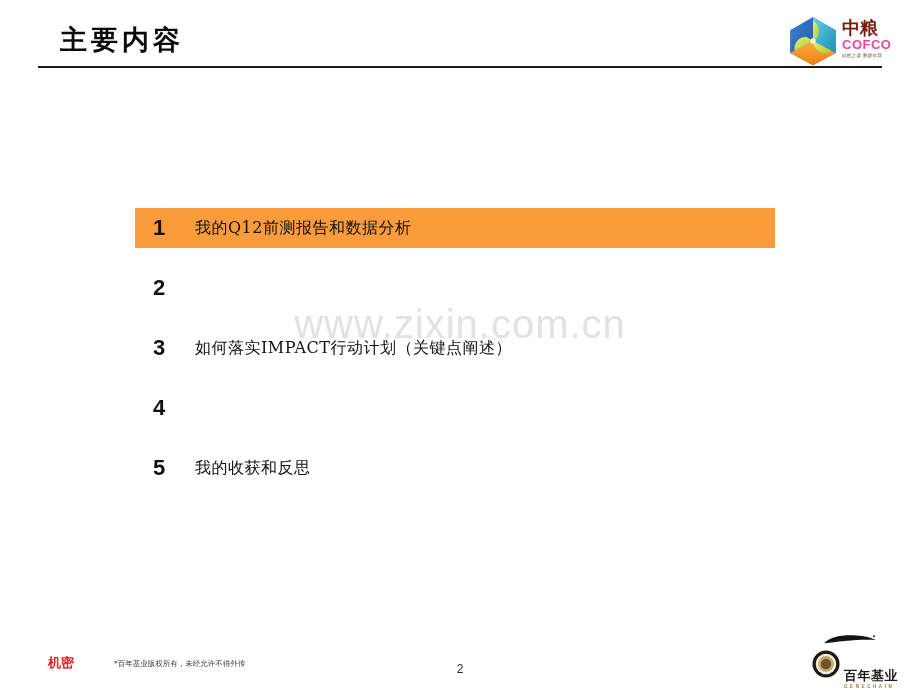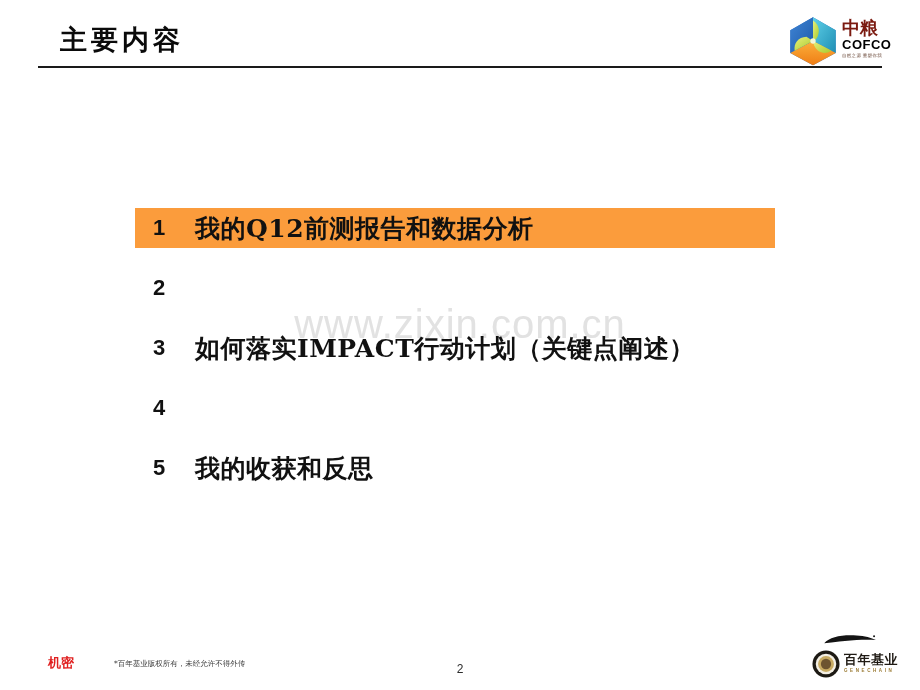--- a/index.html
+++ b/index.html
@@ -66,21 +66,21 @@
     font-size: 18px;
     font-weight: 700;
     color: #7b1a10;
     letter-spacing: 0px;
     line-height: 19px;
   }
   .cofco-en {
     font-family: "Liberation Sans", sans-serif;
     font-size: 13px;
     font-weight: 700;
-    color: #000000;
+    color: #ec4899;
     letter-spacing: 0.5px;
     line-height: 15px;
   }
   .cofco-slogan {
     font-family: "Liberation Sans", sans-serif;
     font-size: 4.5px;
     color: #6b4a3a;
     letter-spacing: 0.3px;
     line-height: 7px;
     white-space: nowrap;
@@ -108,22 +108,22 @@
   .agenda-num {
     font-family: "Liberation Sans", sans-serif;
     font-size: 22px;
     font-weight: 700;
     color: #111111;
     width: 42px;
     flex: 0 0 42px;
   }
   .agenda-label {
     font-family: "DejaVu Serif", "Liberation Serif", serif;
-    font-size: 25px;
-    font-weight: 700;
+    font-size: 16px;
+    font-weight: 400;
     color: #111111;
     letter-spacing: 0.5px;
     white-space: nowrap;
   }
 
   
   .watermark {
     position: absolute;
     left: 0;
     top: 302px;
@@ -199,20 +199,21 @@
     width: 68px;
   }
   .gc-cn {
     font-family: "DejaVu Serif", "Liberation Serif", serif;
     font-size: 13px;
     font-weight: 700;
     color: #1f1a14;
     letter-spacing: 0.5px;
     line-height: 15px;
     white-space: nowrap;
+    margin-top: 16px;
   }
   .gc-en {
     font-family: "Liberation Sans", sans-serif;
     font-size: 4.5px;
     font-weight: 700;
     color: #9a7a32;
     letter-spacing: 2.6px;
     line-height: 8px;
     white-space: nowrap;
   }

